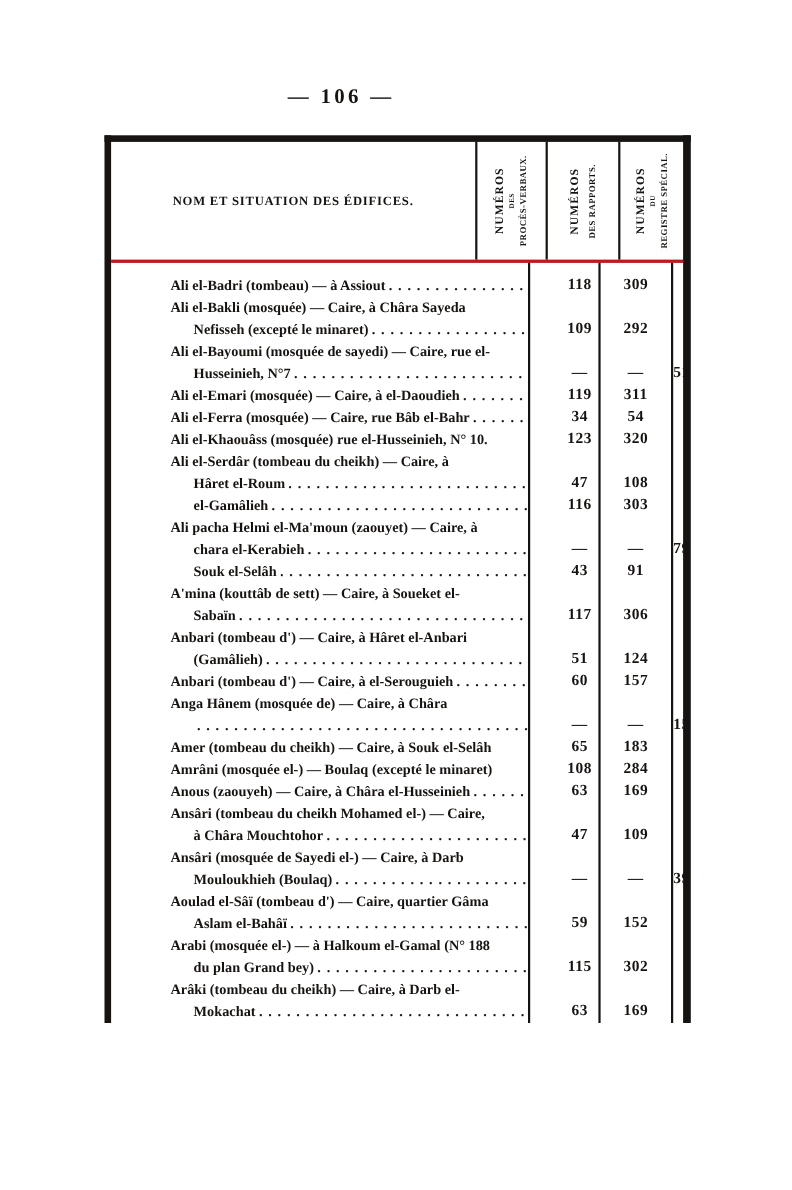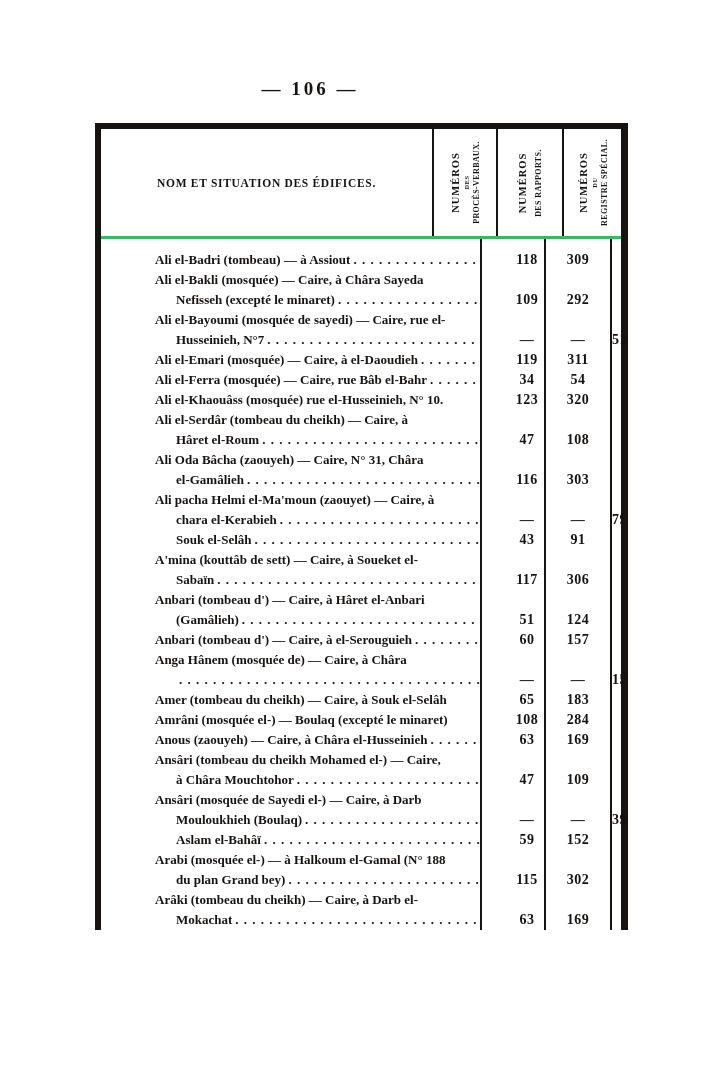--- a/index.html
+++ b/index.html
@@ -35,21 +35,21 @@
     width: 533px;
     box-sizing: border-box;
     border-top: 6px solid #171310;
     border-left: 6px solid #171310;
     border-right: 7px solid #171310;
     border-bottom: none;
   }
   .thead {
     display: flex;
     height: 107px;
-    border-bottom: 3px solid #22c55e;
+    border-bottom: 3px solid #b91c1c;
   }
   .th { box-sizing: border-box; }
   .name-th {
     flex: 0 0 331px;
     display: flex;
     align-items: center;
     justify-content: center;
     font-size: 11.5px;
     font-weight: bold;
     letter-spacing: 0.7px;
@@ -242,23 +242,20 @@
               <span class="entry-text">Hâret el-Roum</span>
               <span class="leader">. . . . . . . . . . . . . . . . . . . . . . . . . . . . . . . . . . . . . . . . . . . . . . . . . . . . . . . . . . . .</span>
             </div>
           </div>
           <div class="cell num-cell pv">47</div>
           <div class="cell num-cell rap">108</div>
           <div class="cell num-cell reg"></div>
         </div>
         <div class="row">
           <div class="cell name-cell">
-            <div class="line">
-              <span class="entry-text">Ali Oda Bâcha (zaouyeh) — Caire, N° 31, Châra</span>
-            </div>
             <div class="line cont">
               <span class="entry-text">el-Gamâlieh</span>
               <span class="leader">. . . . . . . . . . . . . . . . . . . . . . . . . . . . . . . . . . . . . . . . . . . . . . . . . . . . . . . . . . . .</span>
             </div>
           </div>
           <div class="cell num-cell pv">116</div>
           <div class="cell num-cell rap">303</div>
           <div class="cell num-cell reg"></div>
         </div>
         <div class="row">
@@ -392,20 +389,23 @@
               <span class="entry-text">Mouloukhieh (Boulaq)</span>
               <span class="leader">. . . . . . . . . . . . . . . . . . . . . . . . . . . . . . . . . . . . . . . . . . . . . . . . . . . . . . . . . . . .</span>
             </div>
           </div>
           <div class="cell num-cell pv">—</div>
           <div class="cell num-cell rap">—</div>
           <div class="cell num-cell reg">39</div>
         </div>
         <div class="row">
           <div class="cell name-cell">
+            <div class="line">
+              <span class="entry-text">Aoulad el-Sâï (tombeau d') — Caire, quartier Gâma</span>
+            </div>
             <div class="line cont">
               <span class="entry-text">Aslam el-Bahâï</span>
               <span class="leader">. . . . . . . . . . . . . . . . . . . . . . . . . . . . . . . . . . . . . . . . . . . . . . . . . . . . . . . . . . . .</span>
             </div>
           </div>
           <div class="cell num-cell pv">59</div>
           <div class="cell num-cell rap">152</div>
           <div class="cell num-cell reg"></div>
         </div>
         <div class="row">

